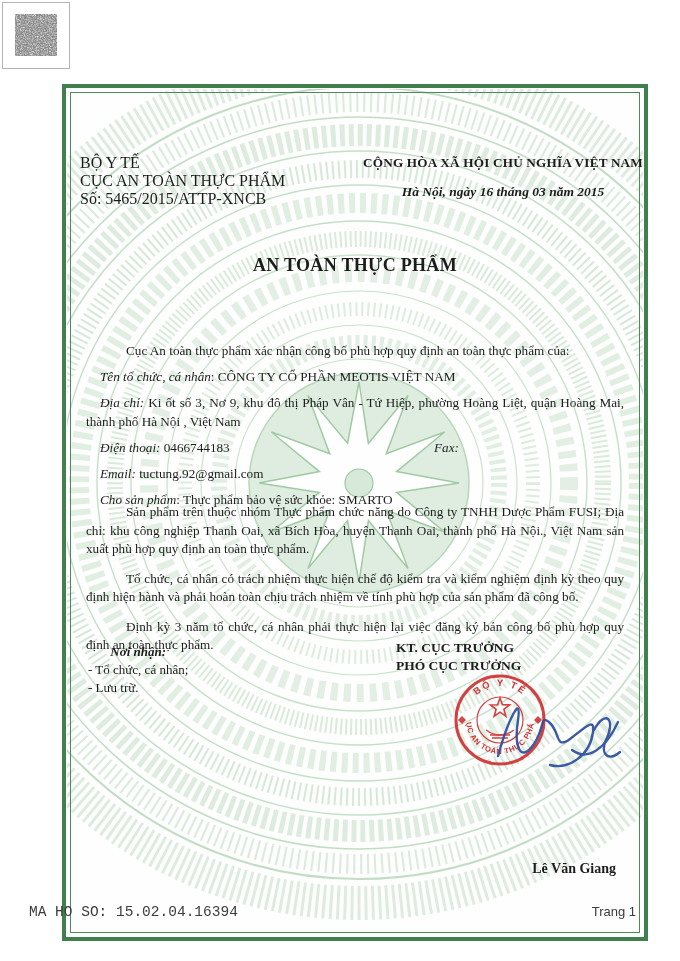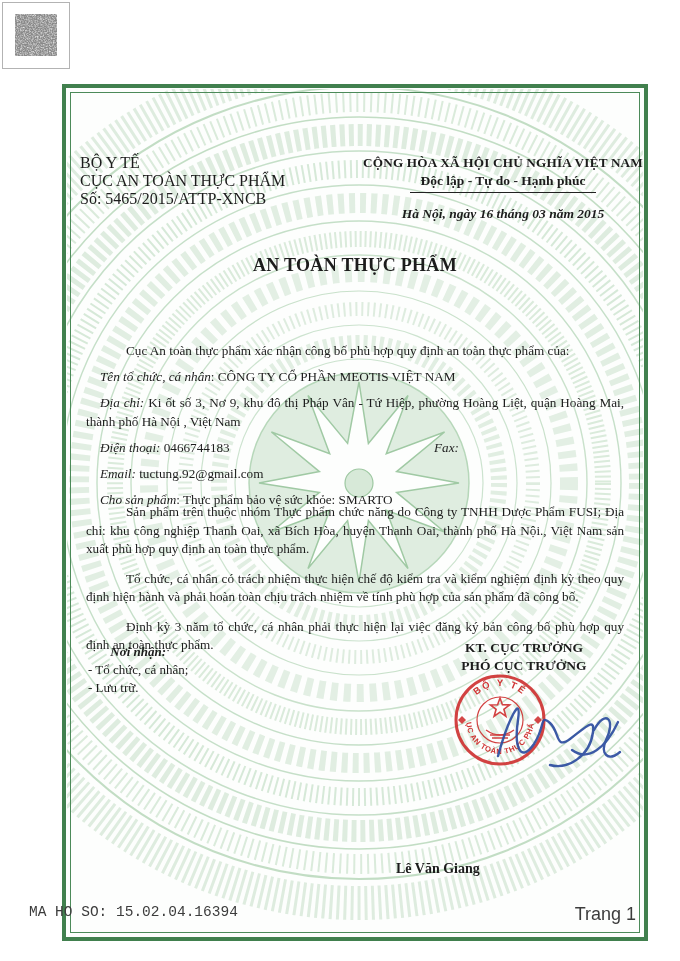--- a/index.html
+++ b/index.html
@@ -40,32 +40,32 @@
   .lbl{font-style:italic;}
   .phone-row{position:relative;}
   .fax{position:absolute;left:334px;top:0;font-style:italic;}
   .paras{left:20px;top:415px;width:538px;font-size:13.2px;line-height:18.5px;}
   .paras p{margin:0;text-align:justify;text-indent:40px;}
   .paras p + p{margin-top:11px;}
 
   
   .recipients{left:22px;top:555px;font-size:13px;line-height:18px;}
   .recipients .rc-title{font-weight:bold;font-style:italic;text-align:center;}
-  .sig-block{left:348px;top:551px;width:220px;text-align:center;font-weight:bold;
+  .sig-block{left:330px;top:551px;width:220px;text-align:left;font-weight:bold;
              font-size:13.5px;line-height:18px;}
   .seal{left:364px;top:562px;z-index:3;}
   .scribble{left:410px;top:588px;z-index:4;}
-  .sig-name{left:330px;top:773px;width:220px;text-align:left;font-weight:bold;
+  .sig-name{left:330px;top:773px;width:220px;text-align:right;font-weight:bold;
             font-size:14px;z-index:5;}
 
   
   .doc-code{position:absolute;left:29px;top:904px;z-index:6;
             font-family:Liberation Mono, monospace;font-size:14.5px;color:#3c3c3c;}
   .page-num{position:absolute;right:44px;top:904px;z-index:6;
-            font-family:"Liberation Sans", sans-serif;font-size:18px;color:#3c3c3c;}
+            font-family:"Liberation Sans", sans-serif;font-size:13px;color:#3c3c3c;}
 </style>
 </head>
 <body>
 
 <div class="page">
 
   <div class="qr-box">
     <svg width="42" height="42">
       <filter id="noiseF">
         <feTurbulence type="fractalNoise" baseFrequency="0.75" numOctaves="3" seed="7"></feTurbulence>
@@ -119,21 +119,20 @@
       <div class="ministry">BỘ Y TẾ</div>
       <div class="dept">CỤC AN TOÀN THỰC PHẨM</div>
       <div class="so-line">
         <span>Số:</span>
         <span>5465/2015/ATTP-XNCB</span>
       </div>
     </div>
 
     <div class="abs hdr-right">
       <div class="country">CỘNG HÒA XÃ HỘI CHỦ NGHĨA VIỆT NAM</div>
-      <div><span class="motto">Độc lập - Tự do - Hạnh phúc</span></div>
       <div class="dateline">Hà Nội, ngày 16 tháng 03 năm 2015</div>
     </div>
 
     <div class="abs title">
       <div>AN TOÀN THỰC PHẨM</div>
     </div>
 
     <div class="abs body">
       <p class="indent">Cục An toàn thực phẩm xác nhận công bố phù hợp quy định an toàn thực phẩm của:</p>
       <p class="field"><span class="lbl">Tên tổ chức, cá nhân</span><span>: CÔNG TY CỔ PHẦN MEOTIS VIỆT NAM</span></p>

